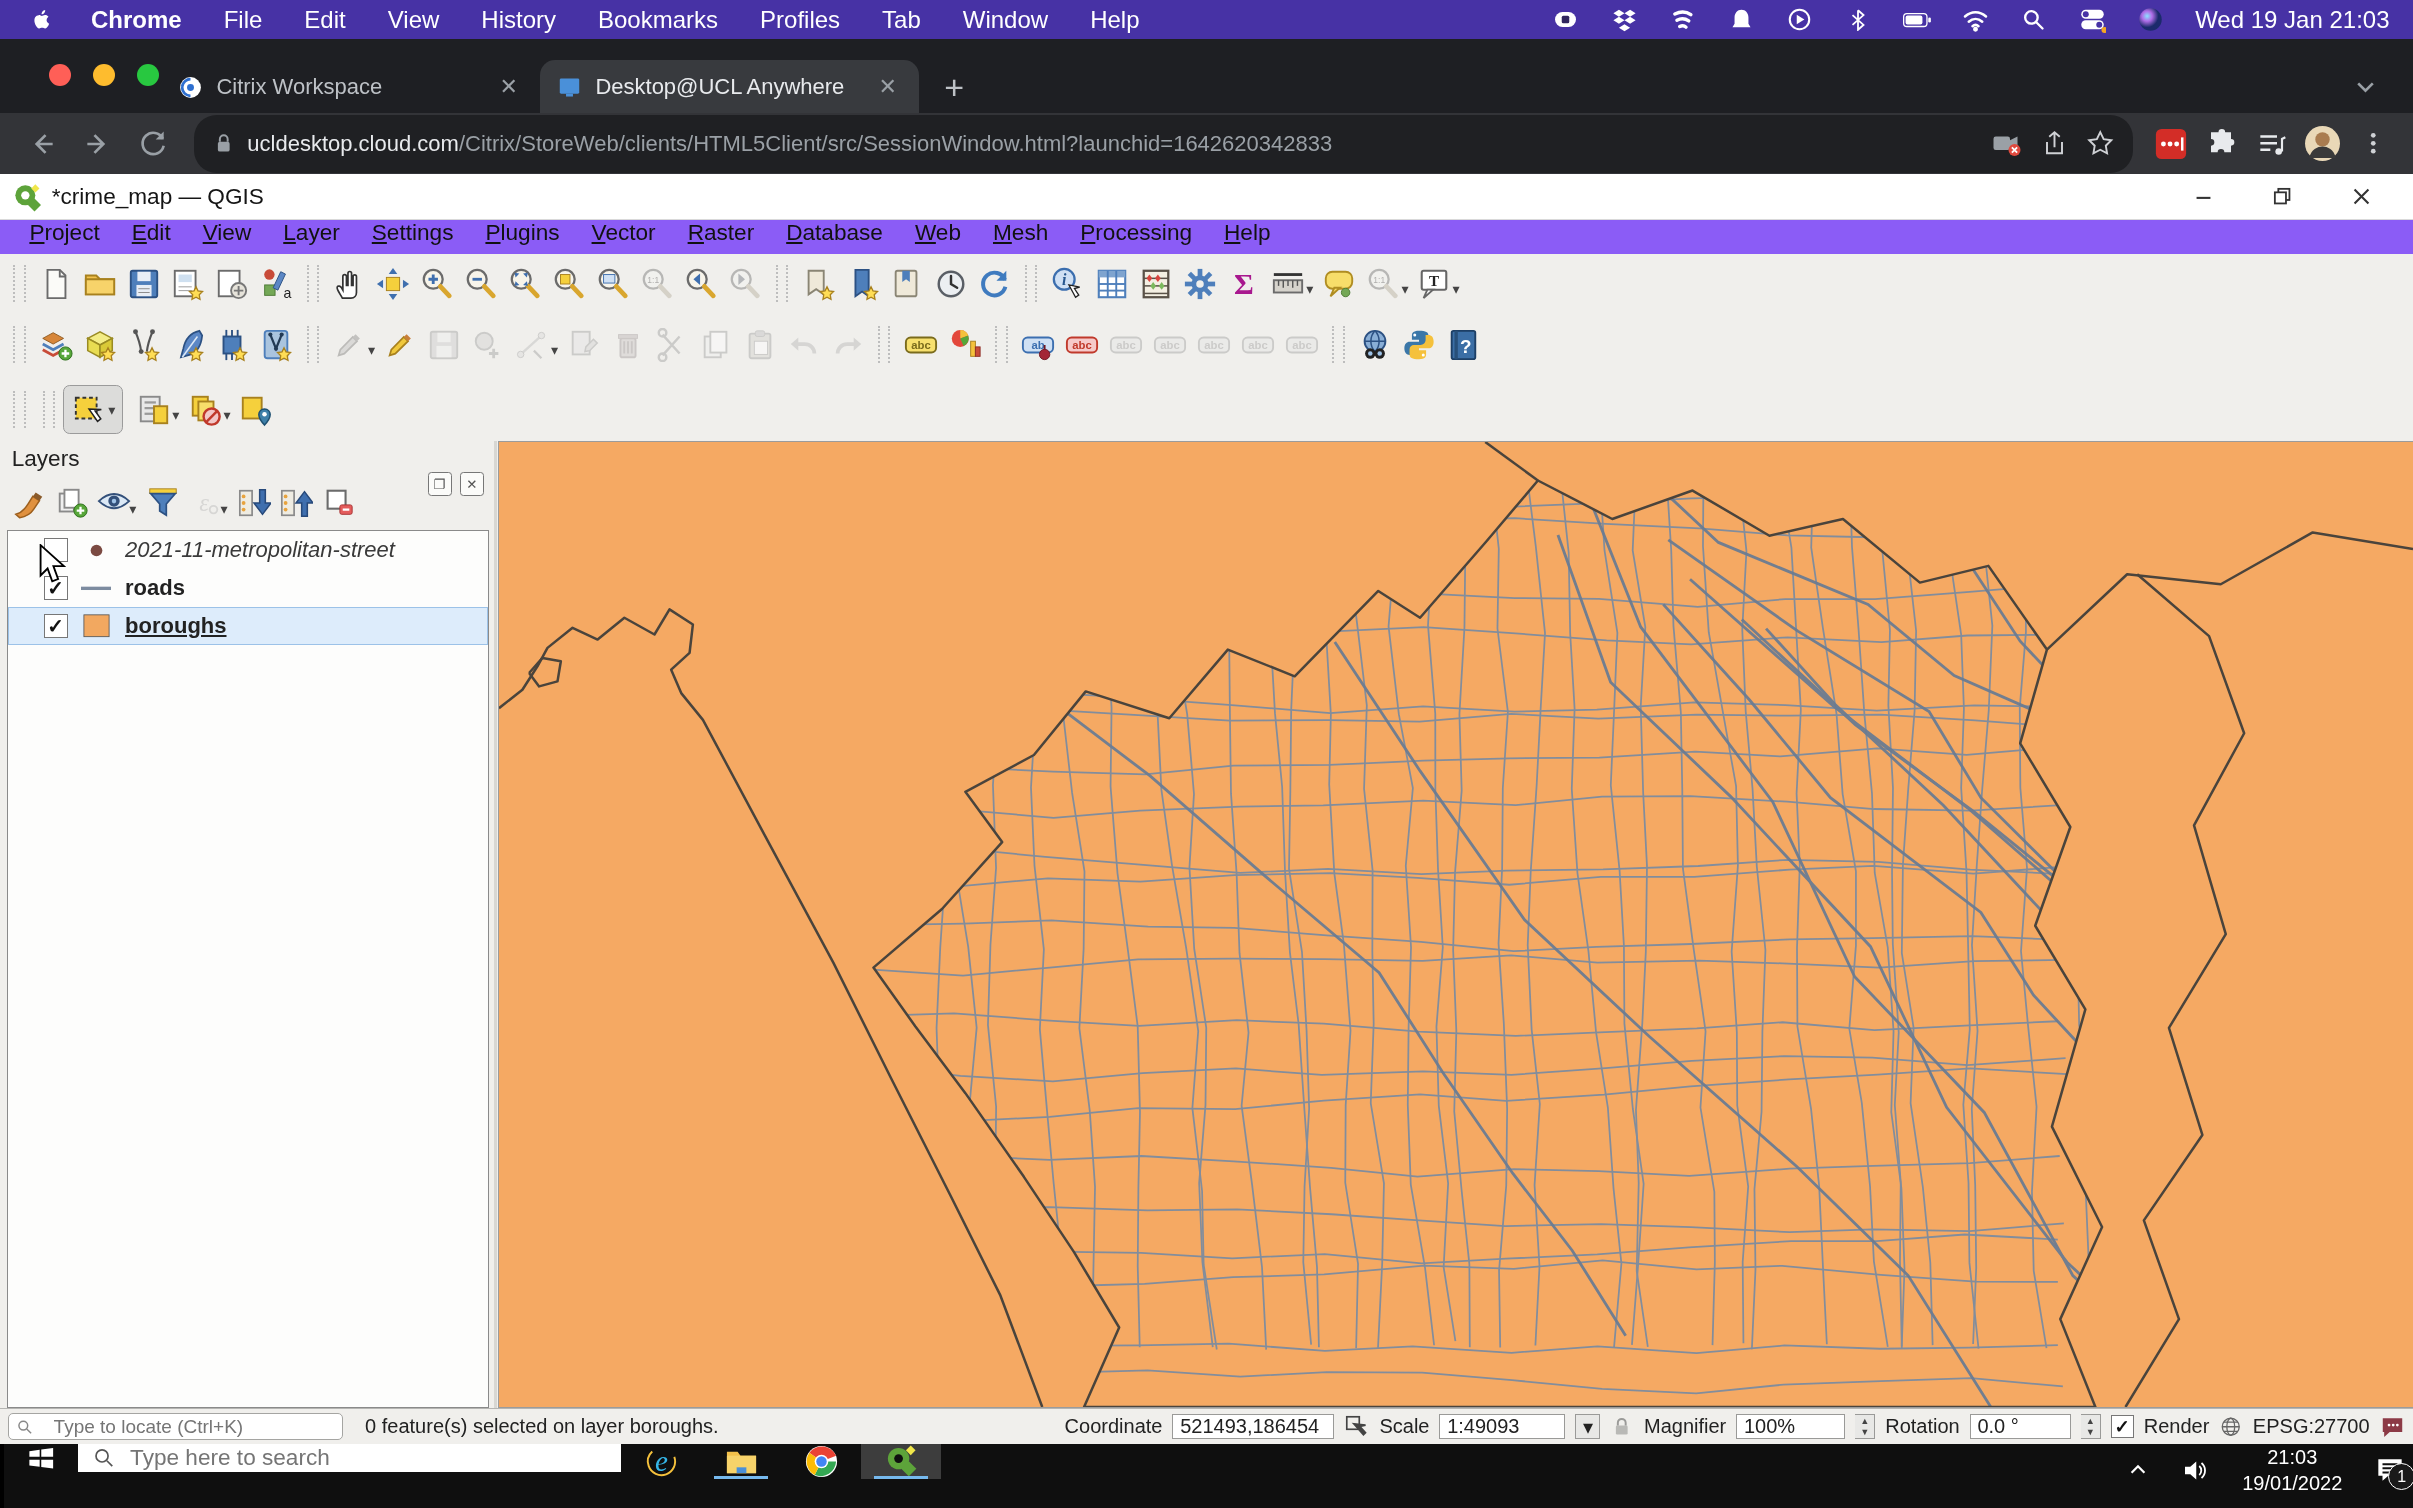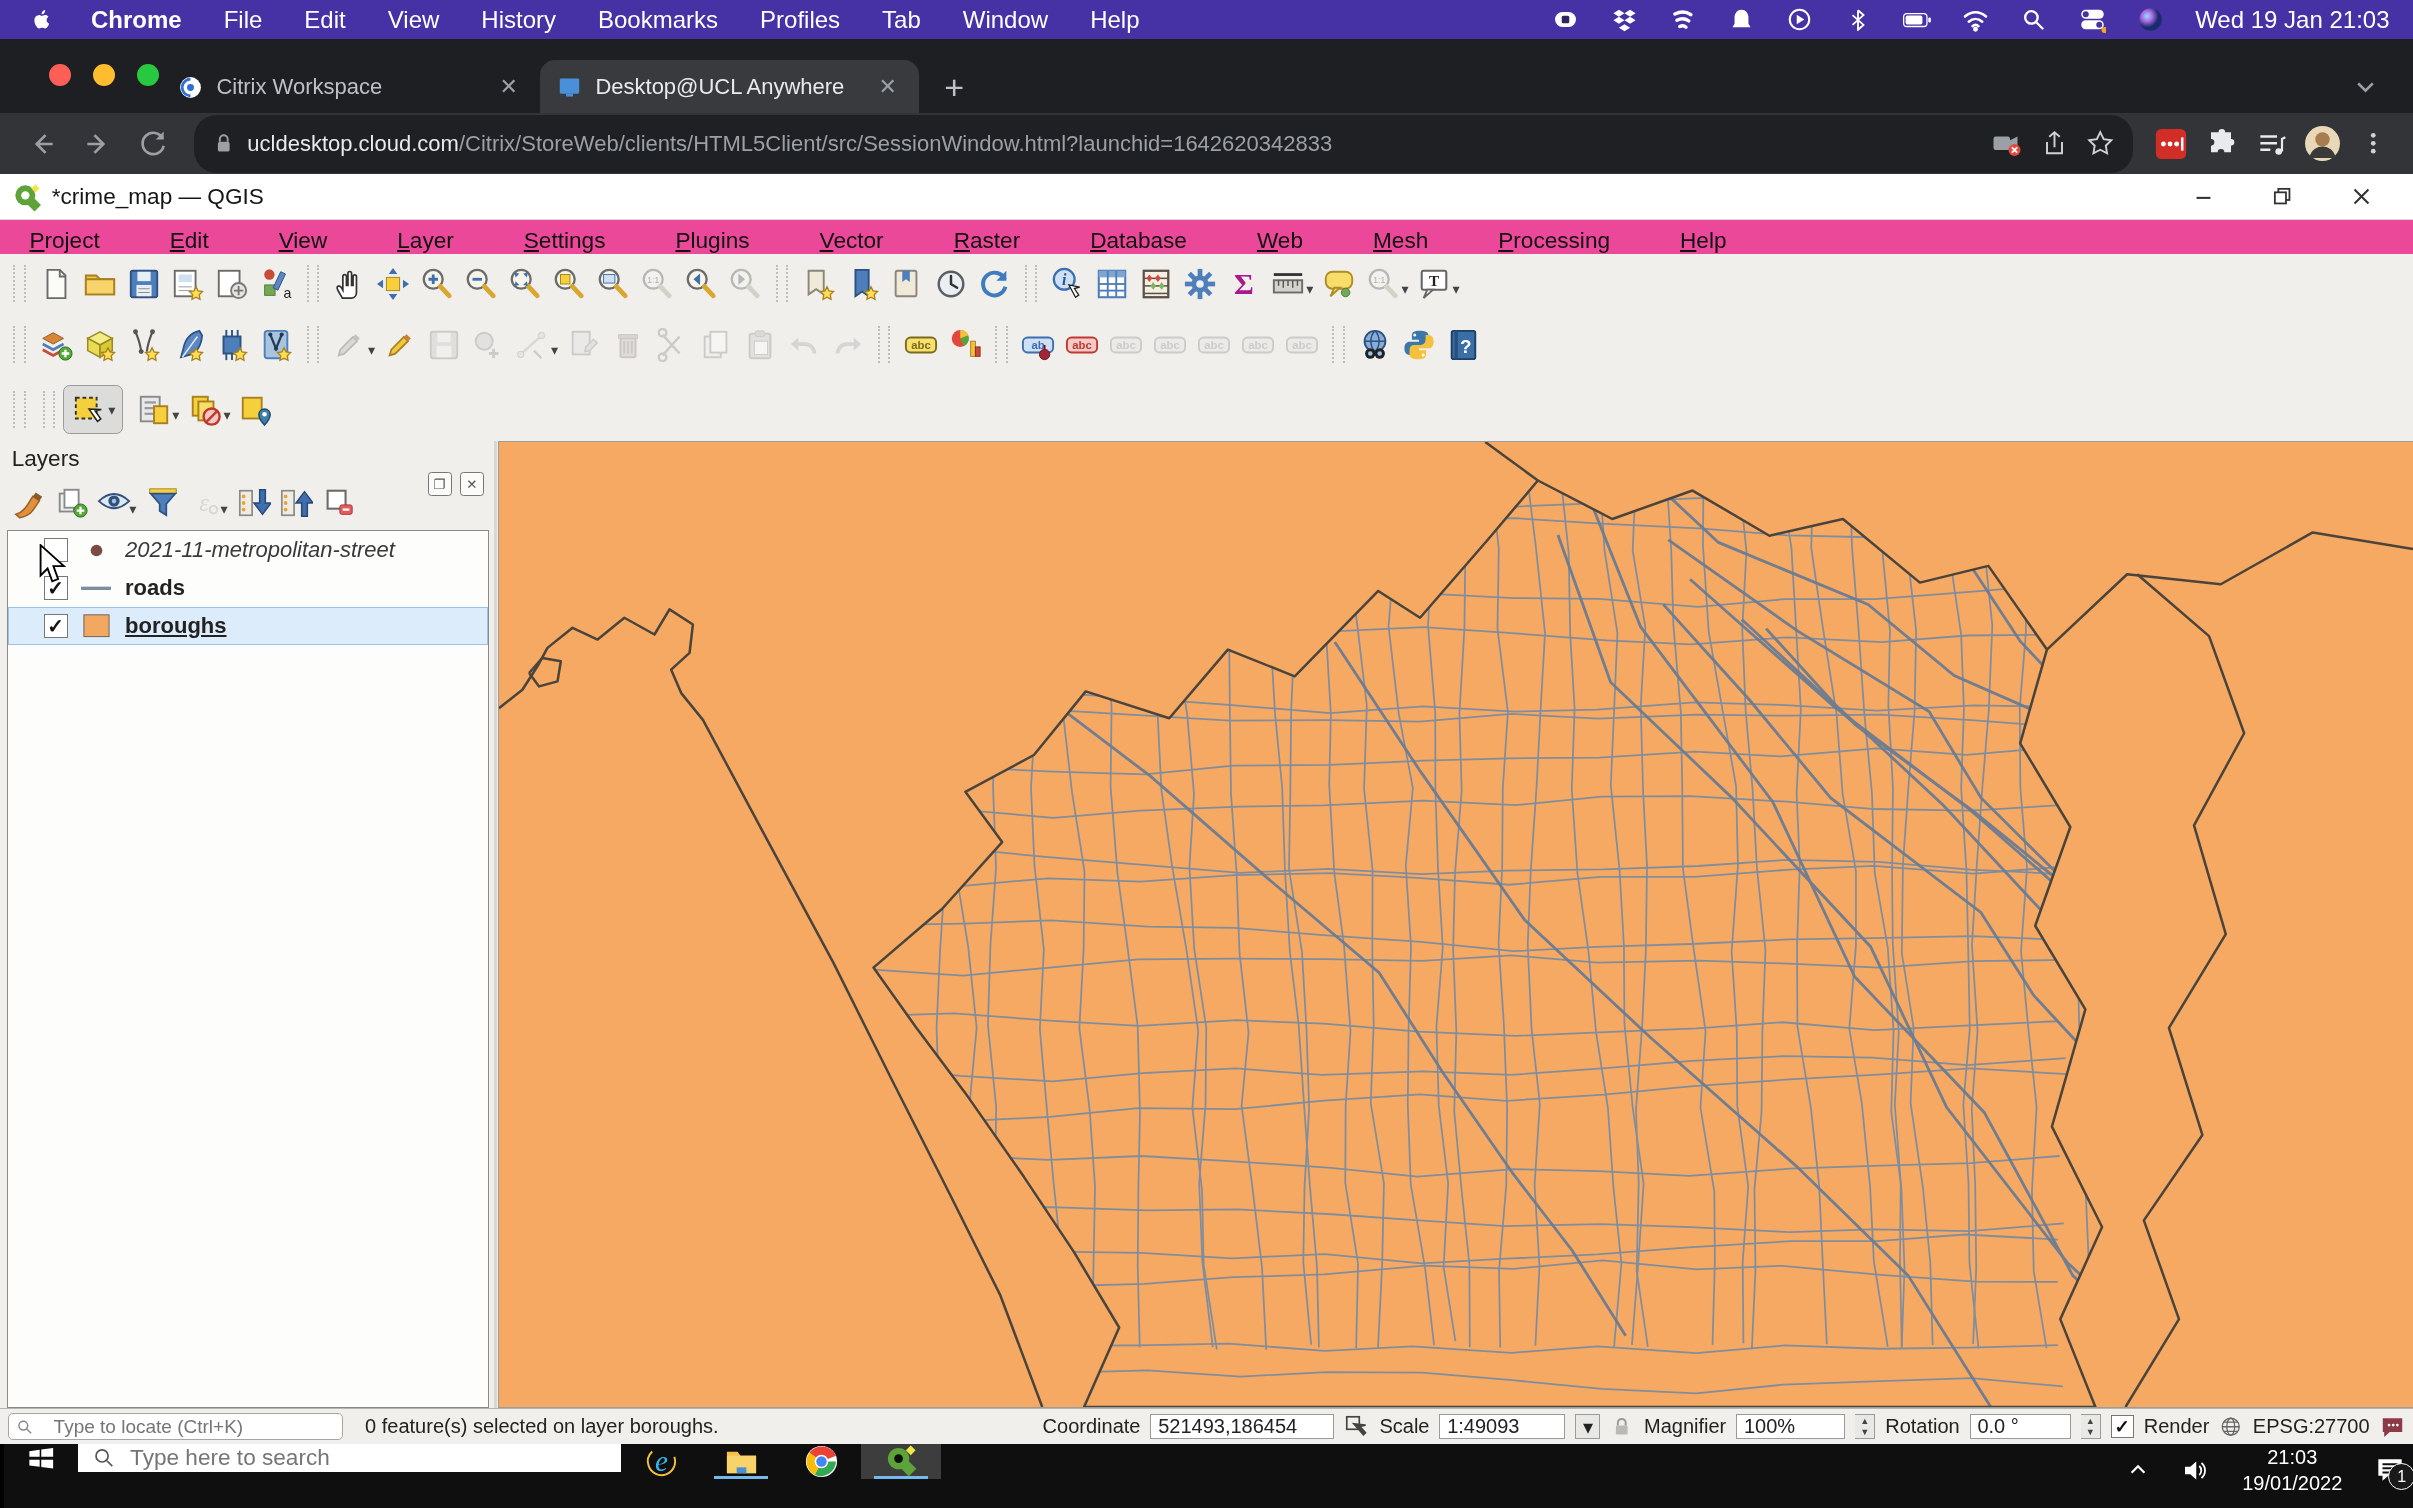--- a/index.html
+++ b/index.html
@@ -36,22 +36,22 @@
            padding:0 18.4px;box-sizing:border-box;font-size:22px;margin:0 6.7px;}
   #urlpill .dom{color:#e8eaed;}
   #urlpill .pth{color:#9aa0a6;white-space:nowrap;overflow:hidden;flex:1;}
   #urlpill .pic{margin-left:18.4px;display:flex;align-items:center;}
   #chrometb .xic{width:39px;height:39px;display:flex;align-items:center;justify-content:center;}
   
   #qgis{top:174px;left:0;width:2413px;height:1270px;background:#f0efec;}
   #qtitle{height:45px;background:#ffffff;display:flex;align-items:center;padding-left:11.7px;
           font-size:22.6px;color:#151515;gap:10px;border-bottom:0.8px solid #d9d9d9;}
   #qtitle .winbtns{margin-left:auto;display:flex;gap:54px;margin-right:39px;color:#333;}
-  #qmenu{height:34px;display:flex;align-items:flex-end;padding-left:13.4px;font-size:22.6px;color:#111;
-         background:#ec4899;gap:38px;}
+  #qmenu{height:34px;display:flex;align-items:flex-start;padding-left:13.4px;font-size:22.6px;color:#111;
+         background:#8b5cf6;}
   .qmi{display:inline-block;padding:0 16px;}
   .qmi::first-letter{text-decoration:underline;}
   .qtb{display:flex;align-items:center;padding-left:5px;}
   #tb1{height:59px;} #tb2{height:63px;} #tb3{height:67px;}
   .icell{width:44px;height:44px;display:flex;align-items:center;justify-content:center;position:relative;flex:none;}
   .icell.grey{opacity:.42;filter:grayscale(.85);}
   .dd{font-size:14.2px;color:#444;margin:11.7px 3.4px 0 -3.4px;flex:none;}
   .tbhandle{width:8.4px;height:37px;border-left:2.5px dotted #bdbdbd;border-right:2.5px dotted #bdbdbd;
             margin:0 8.4px;flex:none;}
   .selgroup{display:flex;align-items:center;background:#dcdcda;border:1.7px solid #9b9b9b;border-radius:6.7px;
@@ -1238,21 +1238,21 @@
     <div id="locate">
       <svg viewBox="0 0 36 36" width="20" height="20" fill="none" stroke="#888" stroke-width="3">
           <circle cx="15" cy="15" r="9"></circle>
           <path d="M22 22l9 9"></path>
         </svg>
       <input placeholder="Type to locate (Ctrl+K)" style="">
     </div>
     <span class="sb-label" style="margin-left:11.7px;">0 feature(s) selected on layer boroughs.</span>
     <span style="flex:1;"></span>
     <span class="sb-label">Coordinate</span>
-    <span class="sb-input" style="width:184px;">521493,186454</span>
+    <span class="sb-input" style="width:162px;">521493,186454</span>
     <span>
         <svg viewBox="0 0 36 36" width="25" height="25" fill="none" stroke="#444" stroke-width="2.4">
           <rect x="4" y="4" width="18" height="18"></rect>
           <path d="M14 14l14 16 3-3-8-9 8-2z" fill="#444"></path>
         </svg>
       </span>
     <span class="sb-label">Scale</span>
     <span class="sb-input" style="width:126px;">1:49093</span>
     <span class="sb-input" style="width:25px;justify-content:center;background:#e8e8e6;">▾</span>
     <span>

